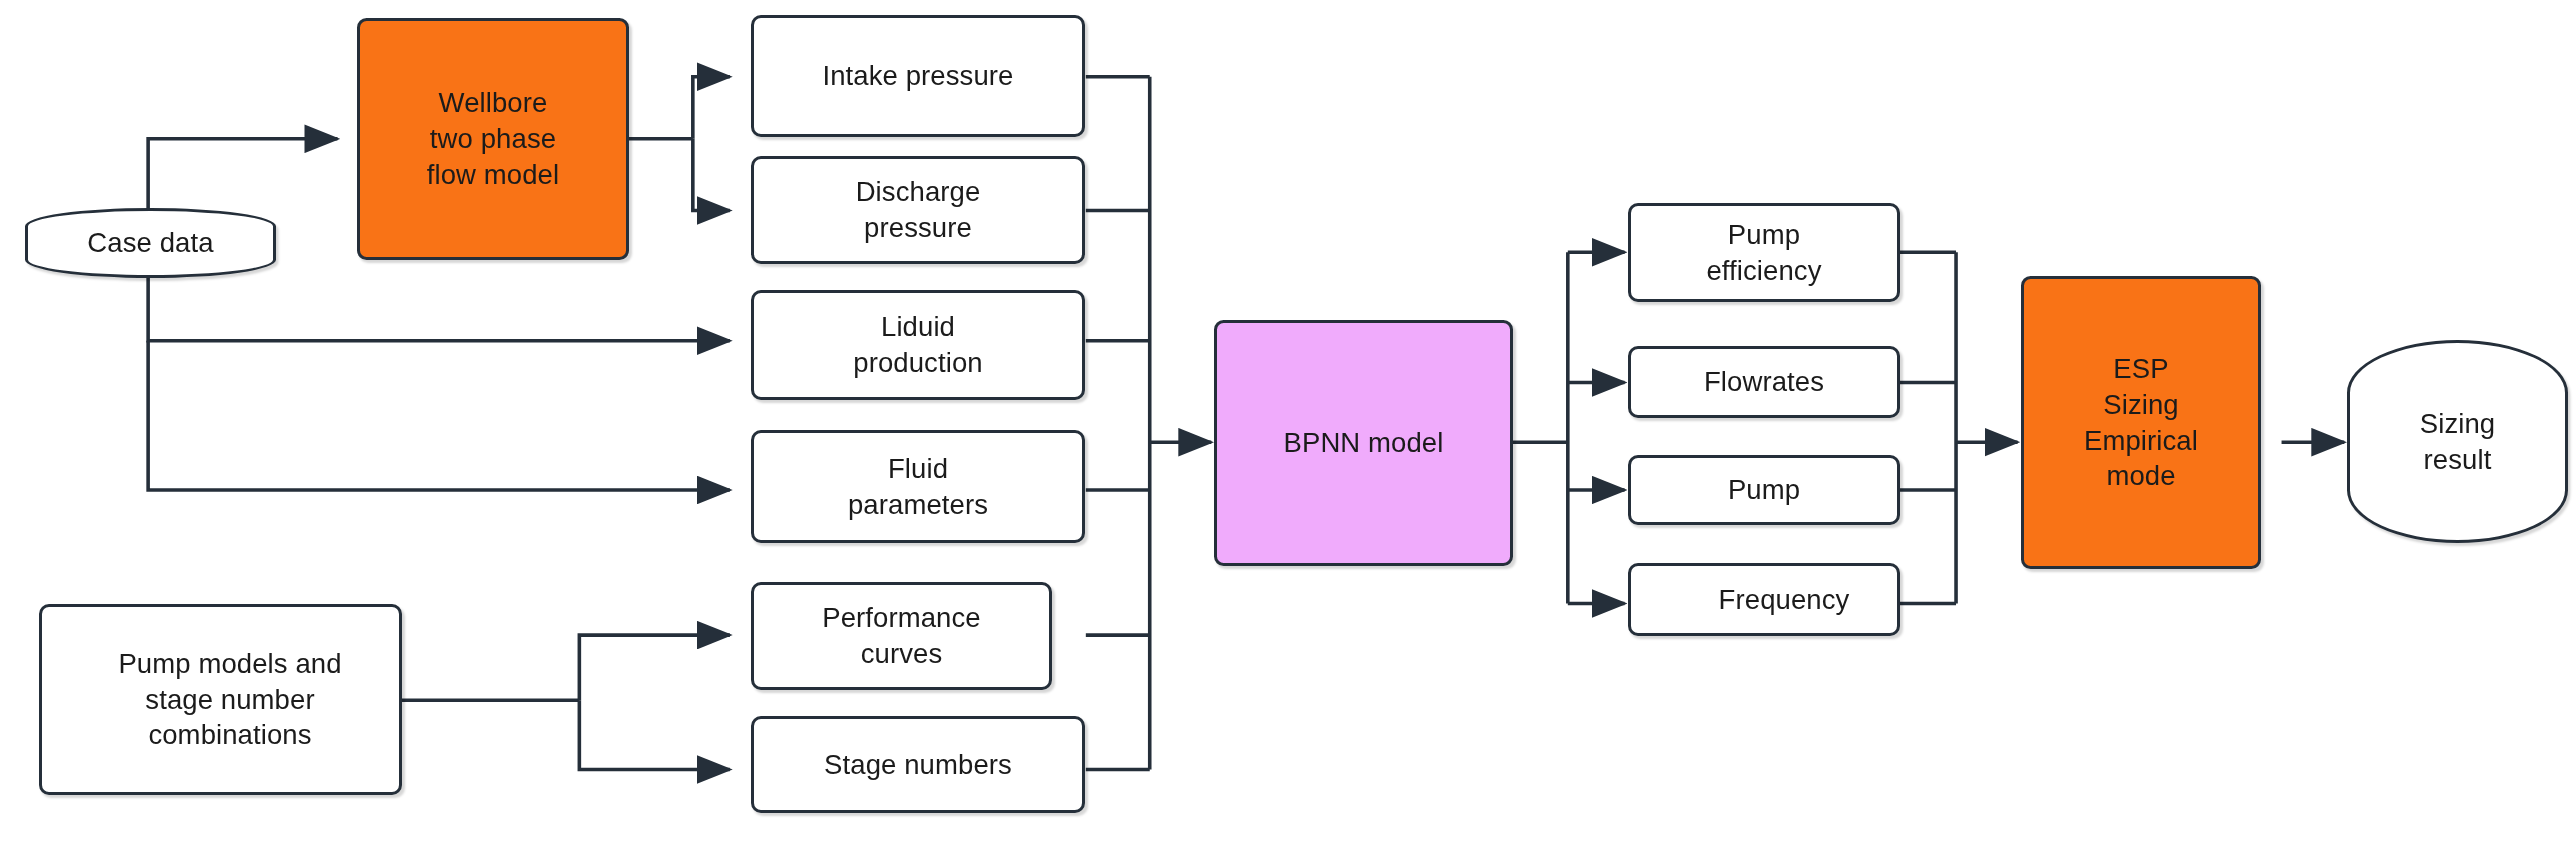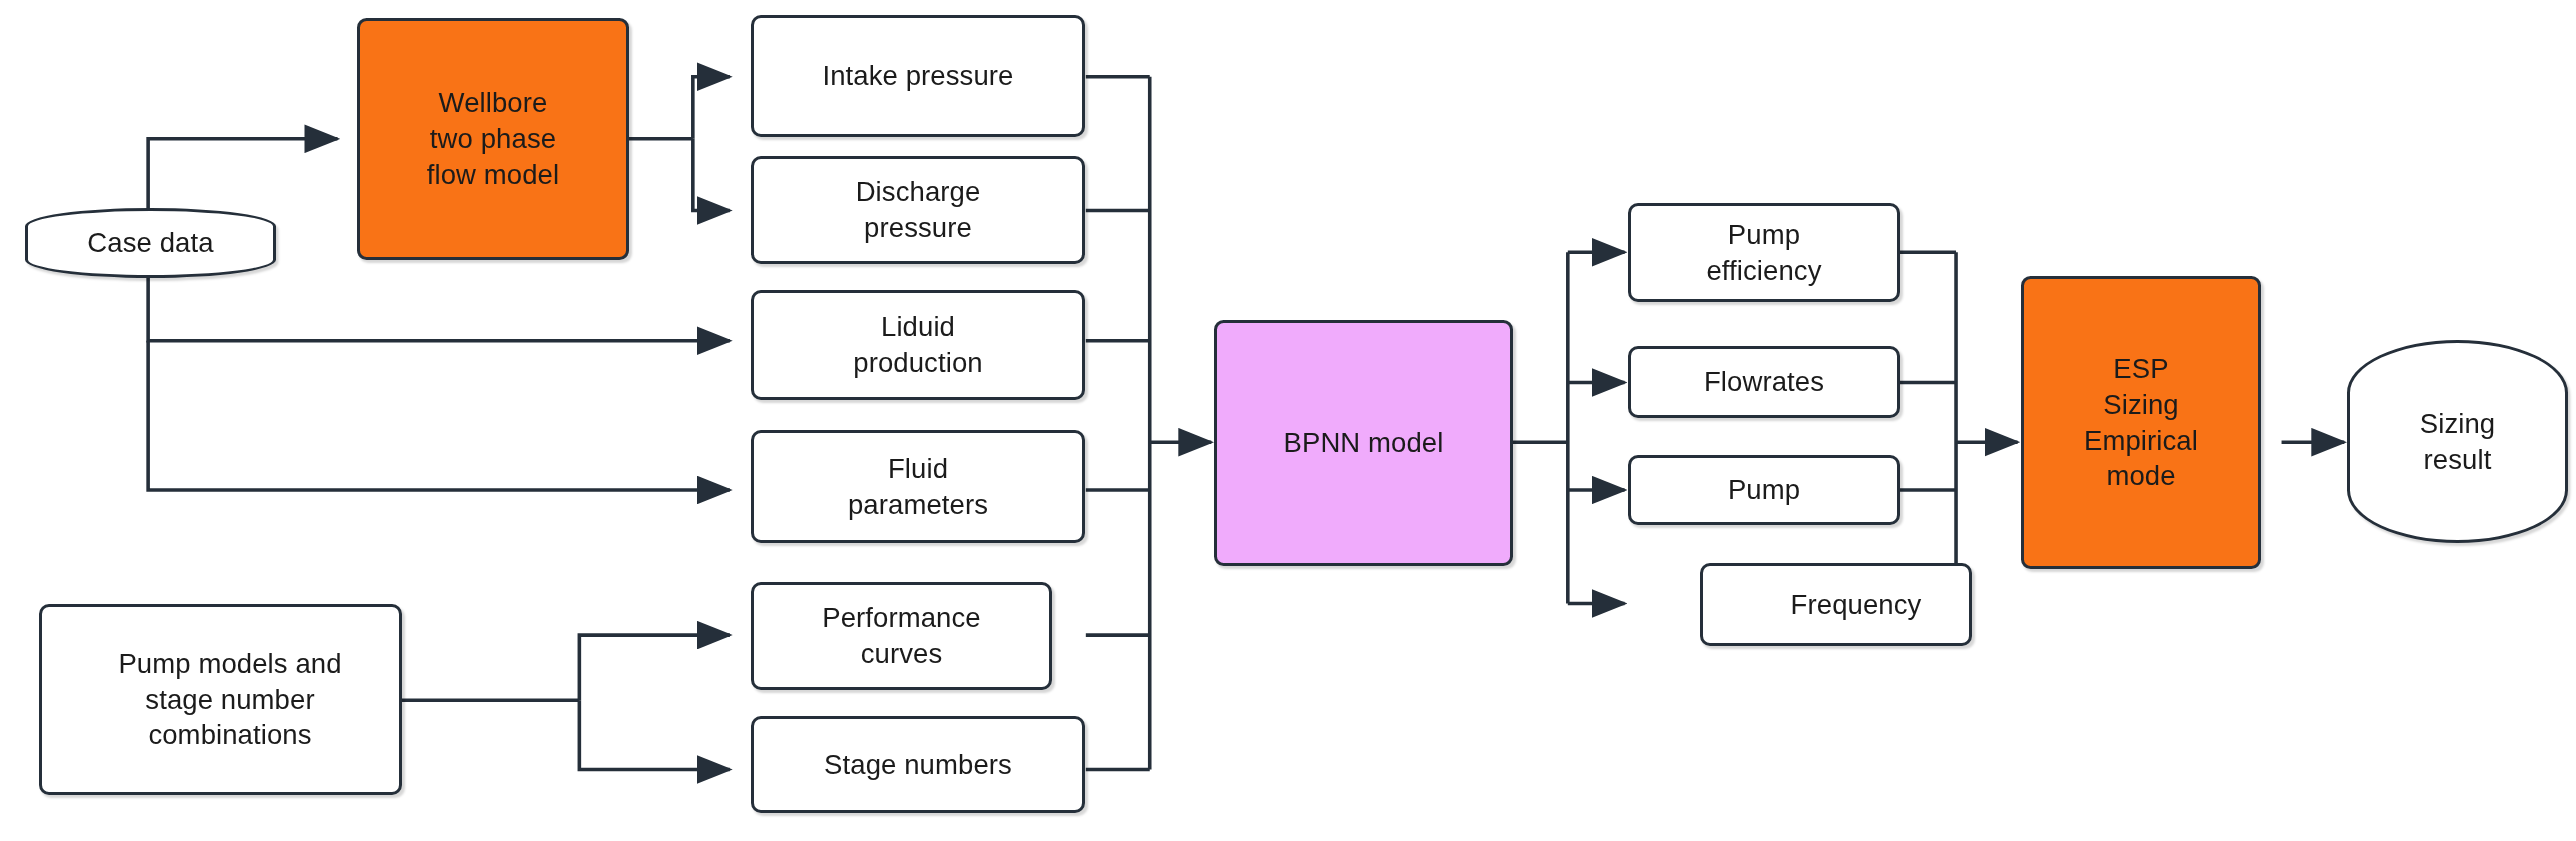--- a/index.html
+++ b/index.html
@@ -158,21 +158,21 @@
   </div>
 
   <div class="node rounded" style="left:1628px; top:346px; width:272px; height:72px;">
     <span class="label">Flowrates</span>
   </div>
 
   <div class="node rounded" style="left:1628px; top:455px; width:272px; height:70px;">
     <span class="label">Pump</span>
   </div>
 
-  <div class="node rounded" style="left:1700px; top:563px; width:272px; height:83px;padding-left:46px;">
+  <div class="node rounded" style="left:1628px; top:563px; width:272px; height:73px;padding-left:46px;">
     <span class="label">Frequency</span>
   </div>
 
   <div class="node process yellow" style="left:2021px; top:276px; width:240px; height:293px;">
     <span class="label">ESP
 Sizing
 Empirical
 mode</span>
   </div>
 

